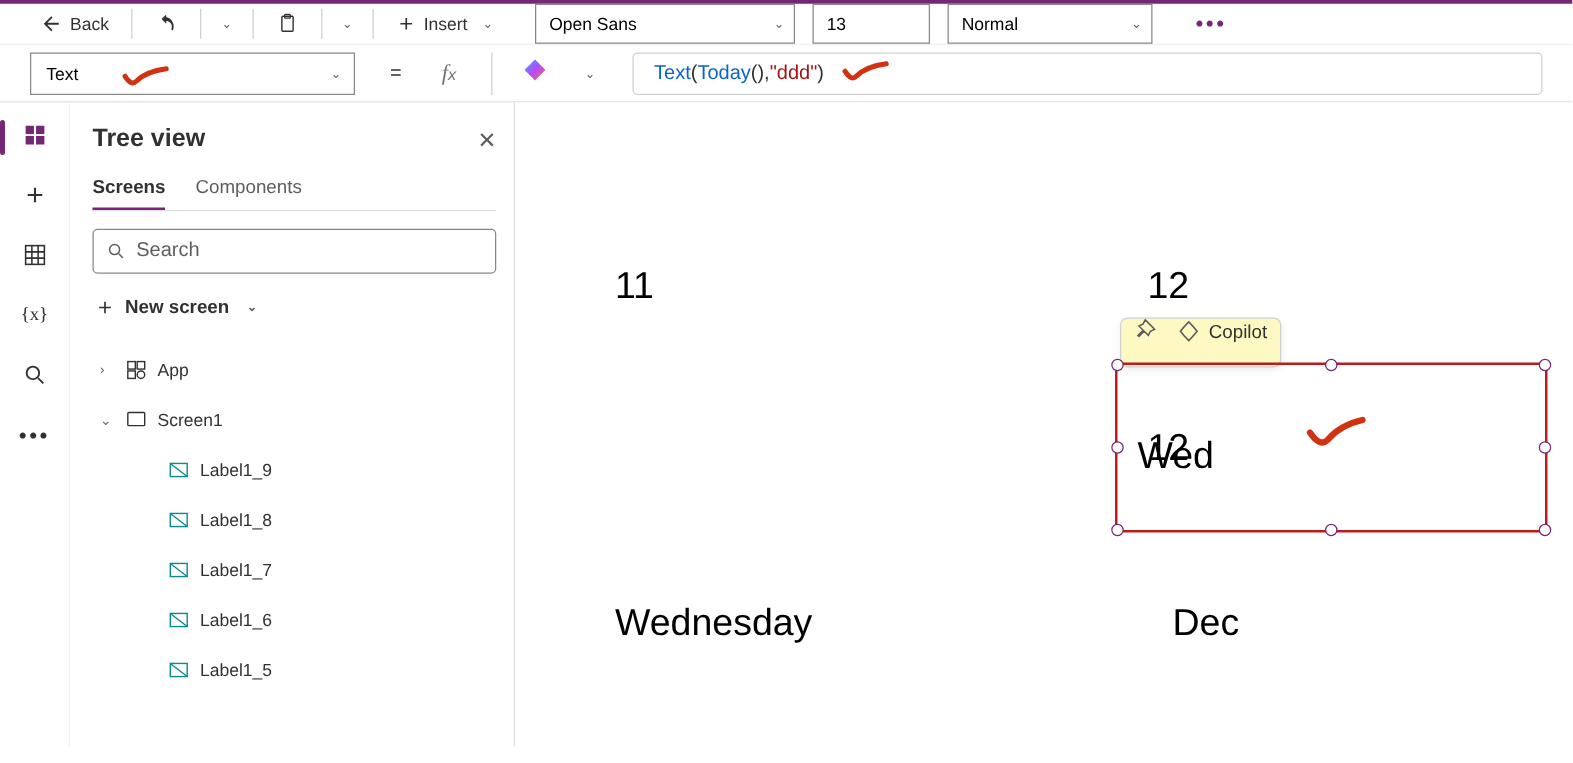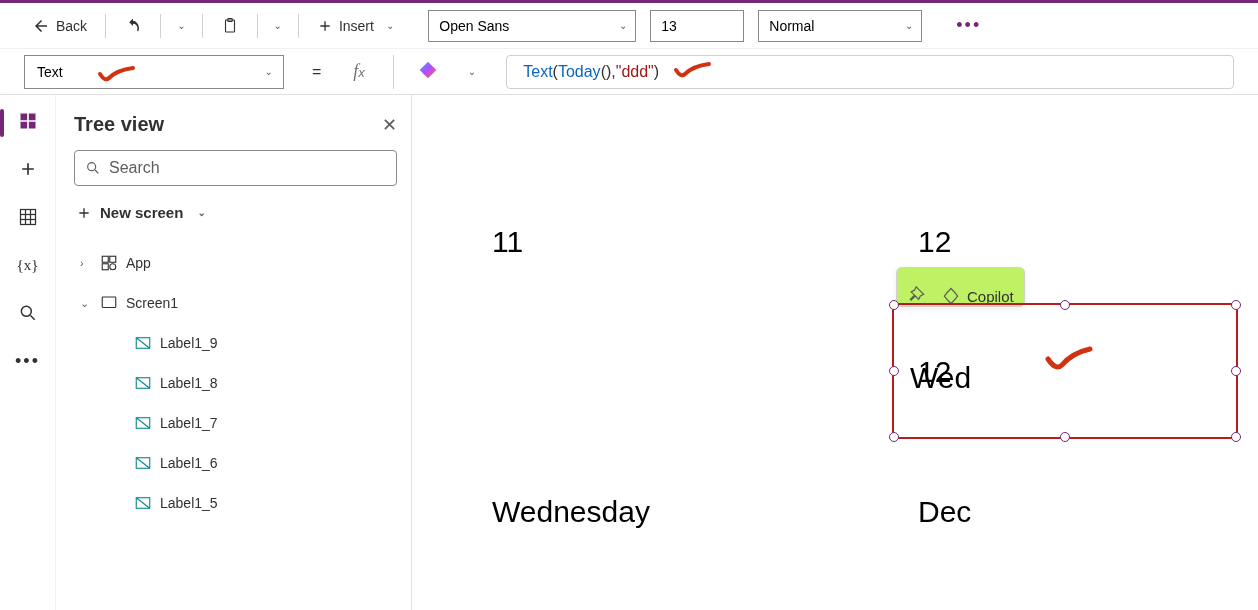--- a/index.html
+++ b/index.html
@@ -1,21 +1,21 @@
 <!DOCTYPE html>
 <html><head>
 <meta charset="utf-8">
 <style>
 * { box-sizing: border-box; margin: 0; padding: 0; font-family: "Segoe UI", Arial, sans-serif; }
 body { width: 1258px; height: 610px; background: #fff; overflow: hidden; }
 
 .top-border { height: 3px; background: #742774; }
 
 
-.toolbar1 { height: 46px; display: flex; align-items: center; padding: 0 24px; gap: 4px; border-bottom: 1px solid #f0f0f0; }
+.toolbar1 { height: 33px; display: flex; align-items: center; padding: 0 24px; gap: 4px; border-bottom: 1px solid #f0f0f0; }
 .tb-btn { display: flex; align-items: center; gap: 6px; padding: 4px 8px; cursor: pointer; color: #323130; font-size: 14px; }
 .tb-sep { width: 1px; height: 24px; background: #d0d0d0; margin: 0 6px; }
 .tb-chev { font-size: 10px; color: #605e5c; padding: 0 6px; cursor: pointer; }
 .tb-select { border: 1px solid #8a8886; height: 32px; display: flex; align-items: center; padding: 0 10px; font-size: 14px; cursor: pointer; position: relative; }
 .tb-select.font { width: 208px; }
 .tb-select.size { width: 94px; margin-left: 10px; }
 .tb-select.weight { width: 164px; margin-left: 10px; }
 .tb-select .chev { position: absolute; right: 8px; font-size: 10px; color: #605e5c; }
 .more-dots { color: #742774; font-size: 18px; margin-left: 30px; cursor: pointer; letter-spacing: 2px; }
 
@@ -59,21 +59,21 @@
 .tree-row.indent3 { padding-left: 60px; }
 .tree-arrow { font-size: 11px; color: #605e5c; width: 12px; }
 .tree-ico { width: 18px; height: 18px; display: flex; align-items: center; justify-content: center; }
 
 
 .canvas { flex: 1; position: relative; background: #fff; }
 .lbl { position: absolute; font-size: 30px; color: #000; }
 .sel-box { position: absolute; left: 480px; top: 208px; width: 346px; height: 136px; border: 2px solid #b91c1c; }
 .sel-handle { position: absolute; width: 10px; height: 10px; border: 1px solid #742774; background: #fff; border-radius: 50%; }
 .sel-text { position: absolute; left: 16px; top: 56px; font-size: 30px; }
-.floatbar { position: absolute; left: 484px; top: 172px; height: 40px; border: 1px solid #d0d0d0; border-radius: 6px; background: #bef264; display: flex; align-items: flex-end; padding: 0 10px; gap: 14px; box-shadow: 0 2px 6px rgba(0,0,0,0.08); }
+.floatbar { position: absolute; left: 484px; top: 172px; height: 40px; border: 1px solid #d0d0d0; border-radius: 6px; background: #fef9c3; display: flex; align-items: flex-start; padding: 0 10px; gap: 14px; box-shadow: 0 2px 6px rgba(0,0,0,0.08); }
 .float-ico { width: 20px; height: 20px; color: #605e5c; cursor: pointer; }
 .float-txt { font-size: 15px; color: #323130; display: flex; align-items: center; gap: 6px; }
 
 
 .redcheck { position: absolute; pointer-events: none; }
 
 svg { display: block; }
 </style>
 </head>
 <body>
@@ -196,20 +196,24 @@
         </svg>
     </div>
     <div class="rail-ico" style="letter-spacing:2px">•••</div>
   </div>
 
   <div class="treepanel">
     <div class="tree-header">
       <div class="tree-title">Tree view</div>
       <div class="tree-close">✕</div>
     </div>
+    <div class="tree-tabs">
+      <div class="tree-tab active">Screens</div>
+      <div class="tree-tab">Components</div>
+    </div>
     <div class="search-box">
       <svg width="16" height="16" viewBox="0 0 24 24">
           <circle cx="10" cy="10" r="6" fill="none" stroke="#605e5c" stroke-width="1.8"></circle>
           <line x1="15" y1="15" x2="20" y2="20" stroke="#605e5c" stroke-width="1.8"></line>
         </svg>
       <span style="color:#605e5c">Search</span>
     </div>
     <div class="newscreen">
       <svg width="16" height="16" viewBox="0 0 24 24">
           <path d="M19 13h-6v6h-2v-6H5v-2h6V5h2v6h6z" fill="#323130"></path>
@@ -313,15 +317,15 @@
       <div class="sel-handle" style="left:calc(50% - 5px);bottom:-5px"></div>
       <div class="sel-handle" style="right:-5px;bottom:-5px"></div>
       <div class="sel-text">Wed</div>
       <svg class="redcheck" style="left:150px;top:40px" width="50" height="30" viewBox="0 0 50 30">
           <path d="M4 14 Q12 26 18 20 Q28 8 46 4" stroke="#d13212" stroke-width="5" fill="none" stroke-linecap="round"></path>
         </svg>
     </div>
 
     <div class="lbl" style="left:506px;top:260px">12</div>
     <div class="lbl" style="left:80px;top:400px">Wednesday</div>
-    <div class="lbl" style="left:506px;top:400px">Dec</div>
+    <div class="lbl" style="left:526px;top:400px">Dec</div>
   </div>
 </div>
 
 </body></html>

